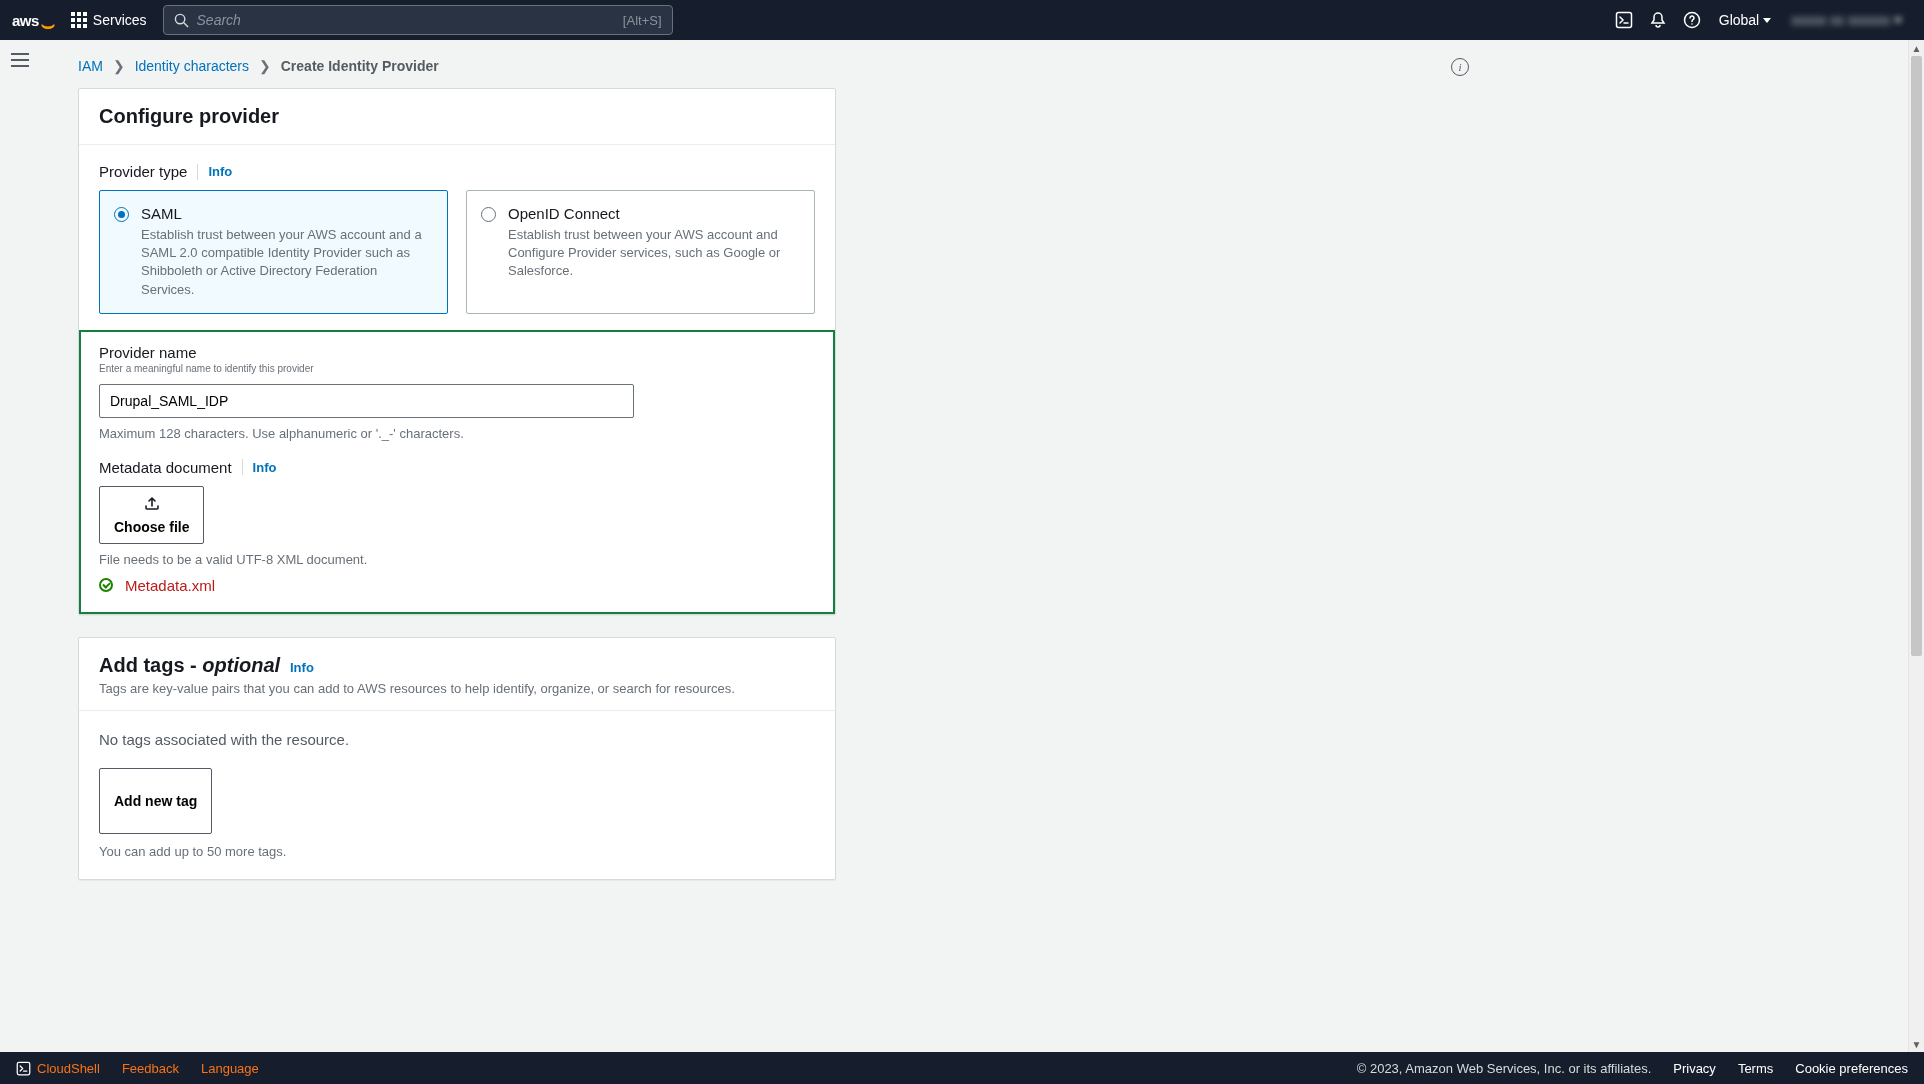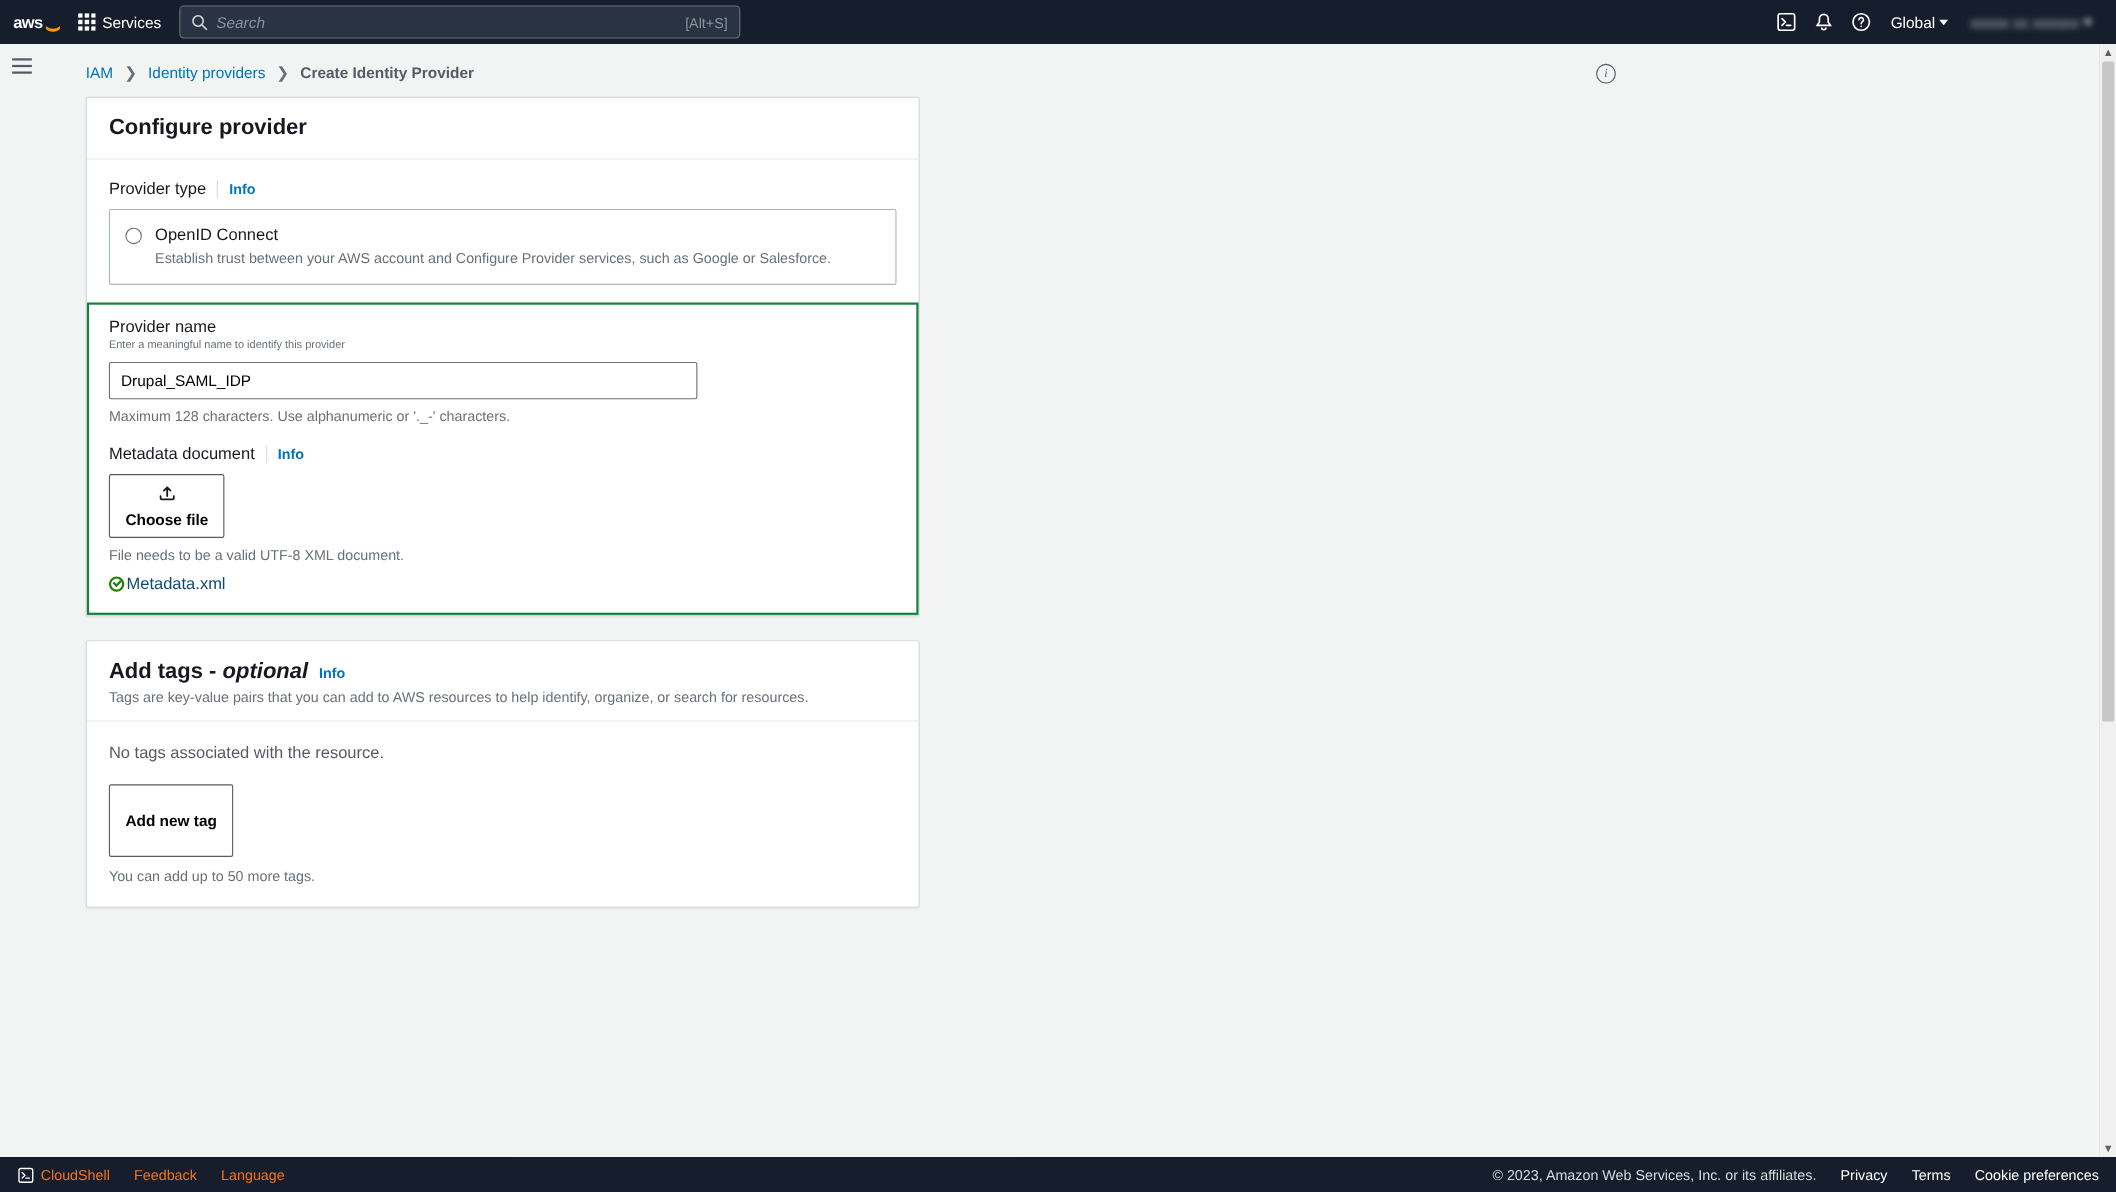--- a/index.html
+++ b/index.html
@@ -62,21 +62,21 @@
 .radio-desc { font-size:13px; color:#687078; line-height:1.4;}
 
 .hl-box { border:2px solid #15803d; padding: 12px 18px 18px 18px; margin: 0 -20px -20px -20px; }
 
 .subtext { font-size:10px; color:#687078; margin-top:2px;}
 .text-input { width: 535px; height:34px; border:1px solid #687078; border-radius:2px; padding:0 10px; font-size:14px; margin-top:10px;}
 .hint { font-size:13px; color:#687078; margin-top:8px;}
 
 .choose-btn { display:inline-flex; align-items:center; gap:8px; border:1px solid #545b64; border-radius:2px; padding: 8px 14px; background:#fff; font-weight:700; font-size:14px; cursor:pointer; margin-top:10px;flex-direction:column;}
 .upload-icn { width:16px; height:16px; }
-.file-ok { display:flex; align-items:center; gap:2px; color:#0c4a6e; font-size:15px; margin-top:10px;}
+.file-ok { display:flex; align-items:center; gap:12px; color:#b91c1c; font-size:15px; margin-top:10px;}
 .ok-circle { width:14px; height:14px; border:2px solid #1d8102; border-radius:50%; display:flex; align-items:center; justify-content:center;}
 .ok-circle::after { content:''; width:5px; height:3px; border-left:2px solid #1d8102; border-bottom:2px solid #1d8102; transform: rotate(-45deg); position:relative; top:-1px;}
 
 .tags-head { padding: 16px 20px 14px 20px; }
 .tags-title { font-size:20px; font-weight:700; display:inline;}
 .tags-opt { font-style:italic; font-weight:700;}
 .tags-desc { font-size:13px; color:#687078; margin-top:4px;}
 .tags-body { padding: 20px; border-top:1px solid #eaeded;}
 .no-tags { color:#545b64; font-size:15px; margin-bottom:20px;}
 .outline-btn { border:1px solid #545b64; border-radius:2px; background:#fff; padding:24px 14px; font-weight:700; font-size:14px; cursor:pointer;}
@@ -161,38 +161,47 @@
         <span></span>
         <span></span>
         <span></span>
       </div>
   </div>
 
   <div class="main-wrap">
     <div class="breadcrumb">
       <a href="#">IAM</a>
       <span class="chev">❯</span>
-      <a href="#">Identity providers</a>
+      <a href="#">Identity characters</a>
       <span class="chev">❯</span>
       <span class="current">Create Identity Provider</span>
     </div>
 
 
     <div class="panel">
       <div class="panel-head">
         <h2>Configure provider</h2>
       </div>
       <div class="panel-body">
         <div class="field-label-row">
           <span class="field-label">Provider type</span>
           <span class="vdiv"></span>
           <span class="info-link" style="margin-left:0">Info</span>
         </div>
 
         <div class="card-row">
+          <div class="radio-card selected">
+            <div class="radio-outer">
+                <div class="radio-inner"></div>
+              </div>
+            <div>
+              <div class="radio-title">SAML</div>
+              <div class="radio-desc">Establish trust between your AWS account and a SAML 2.0 compatible Identity Provider such as Shibboleth or Active Directory Federation Services.</div>
+            </div>
+          </div>
           <div class="radio-card">
             <div class="radio-outer"></div>
             <div>
               <div class="radio-title">OpenID Connect</div>
               <div class="radio-desc">Establish trust between your AWS account and Configure Provider services, such as Google or Salesforce.</div>
             </div>
           </div>
         </div>
 
         <div class="hl-box">

